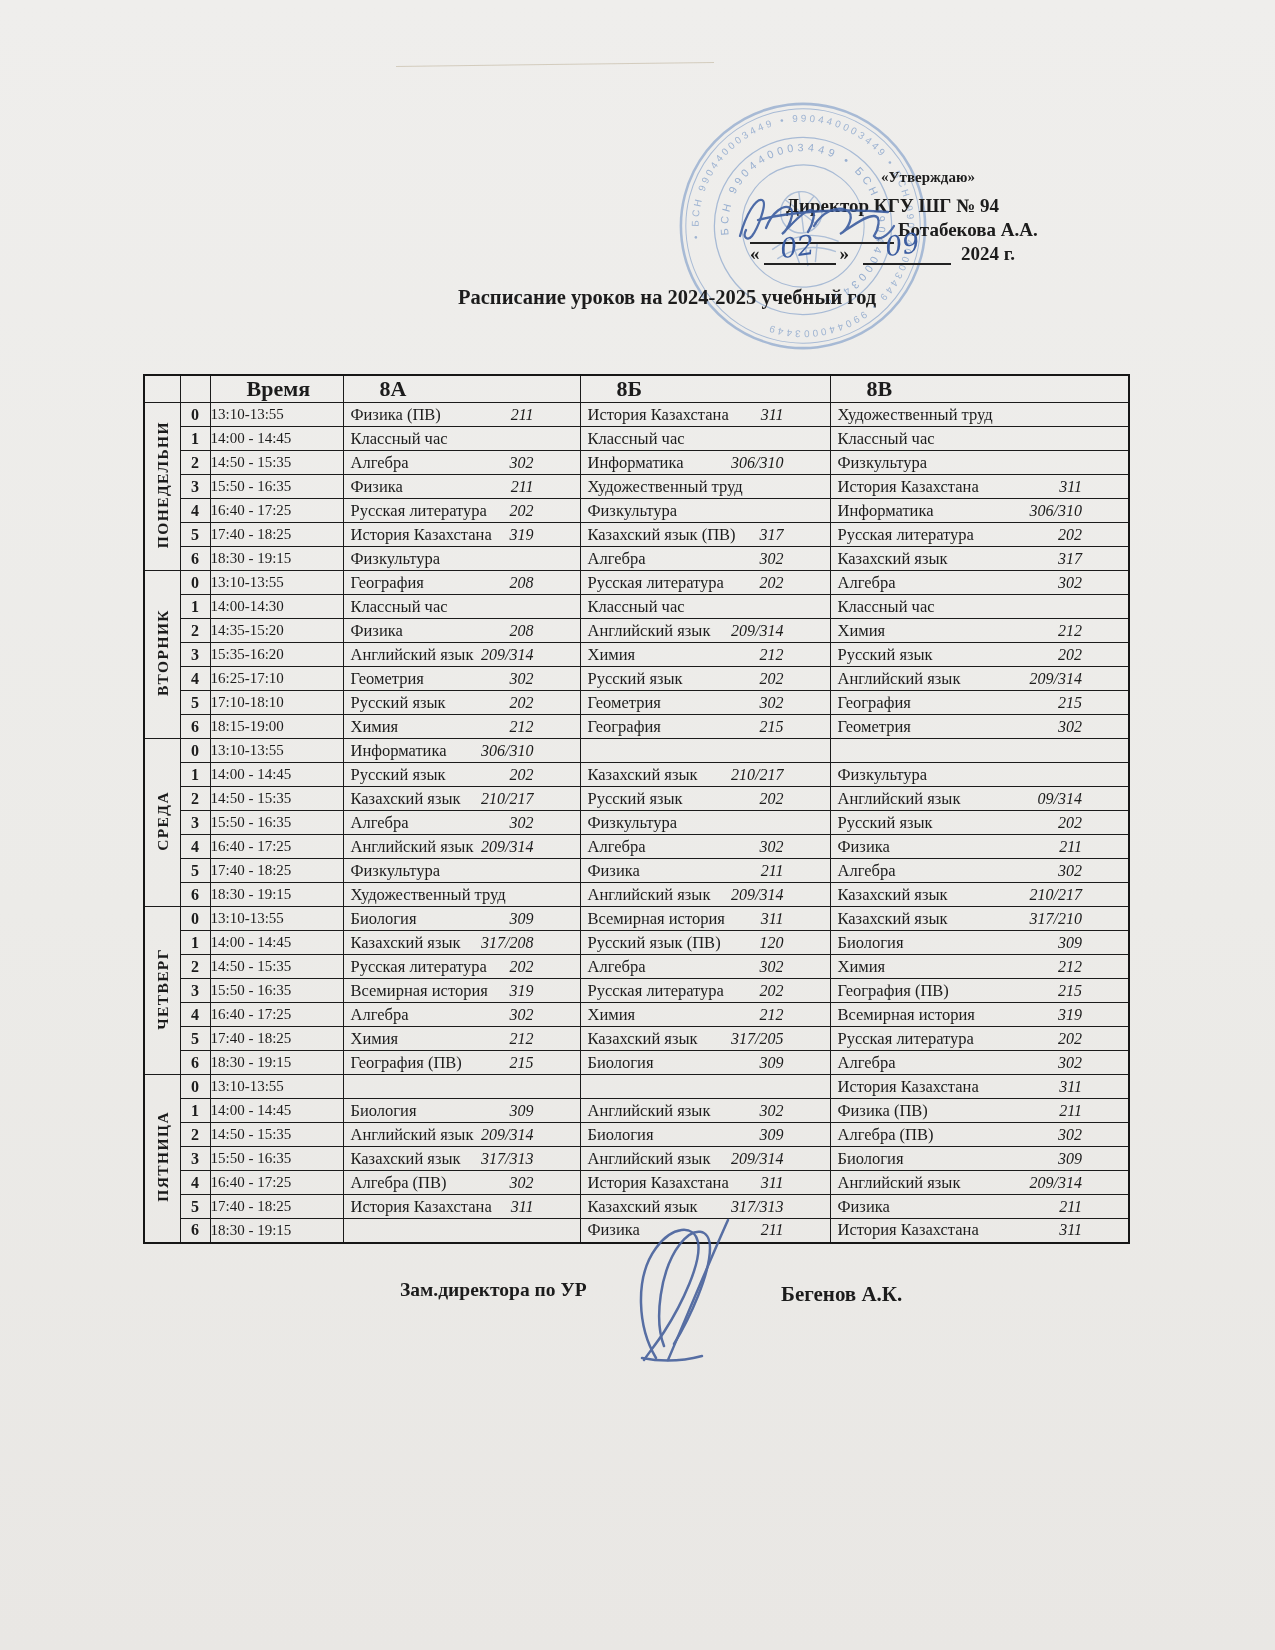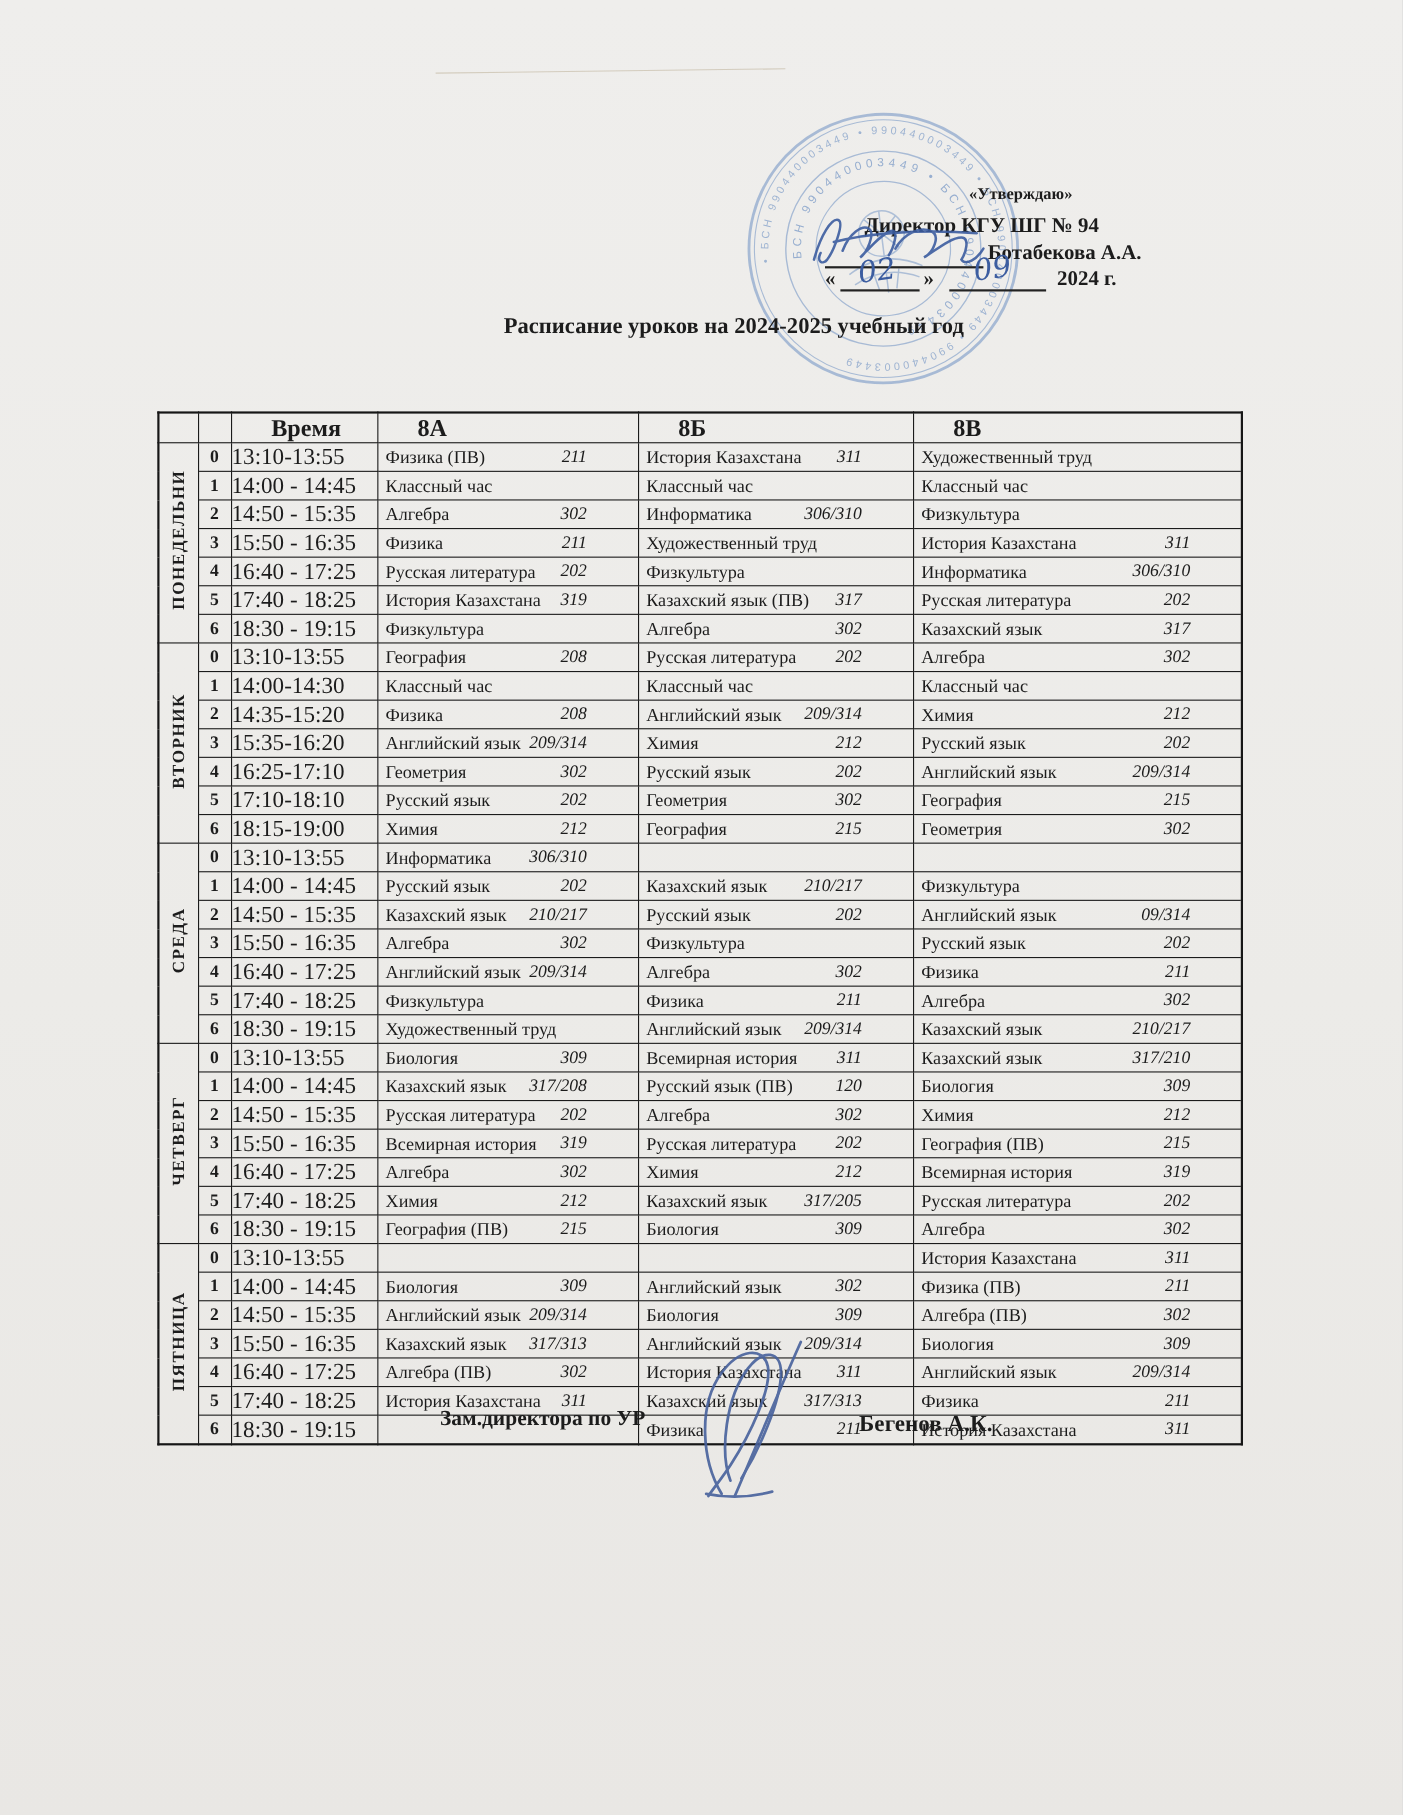--- a/index.html
+++ b/index.html
@@ -31,21 +31,21 @@
   
   table.sched{position:absolute;left:143px;top:374px;width:985px;border-collapse:collapse;table-layout:fixed;}
   table.sched th,table.sched td{border:1.6px solid #1b1b1b;padding:0;overflow:hidden;}
   table.sched{border:2.4px solid #161616;}
   table.sched thead th{height:26px;font-size:22px;font-weight:bold;text-align:left;padding-left:36px;}
   table.sched tbody tr{height:24px;}
   td.day{text-align:center;vertical-align:middle;}
   td.day span{display:inline-block;writing-mode:vertical-rl;transform:rotate(180deg);
               font-weight:bold;font-size:15.5px;letter-spacing:1.4px;line-height:1;}
   td.num{text-align:center;font-weight:bold;font-size:16px;}
-  td.time{font-size:21px;padding-left:9px;white-space:nowrap;}
+  td.time{font-size:15px;padding-left:9px;white-space:nowrap;}
   td.subj .cw{display:flex;align-items:center;padding-left:7px;}
   td.subj .sname{font-size:16.5px;white-space:nowrap;}
   td.subj .room{font-style:italic;font-size:16px;margin-left:auto;padding-right:46px;white-space:nowrap;}
   
   .f-left{position:absolute;left:400px;top:1279px;font-size:19.5px;font-weight:bold;white-space:nowrap;}
   .f-right{position:absolute;left:781px;top:1282px;font-size:21px;font-weight:bold;white-space:nowrap;}
   .f-sig{position:absolute;left:598px;top:1208px;width:190px;height:160px;}
 </style>
 </head>
 <body>

